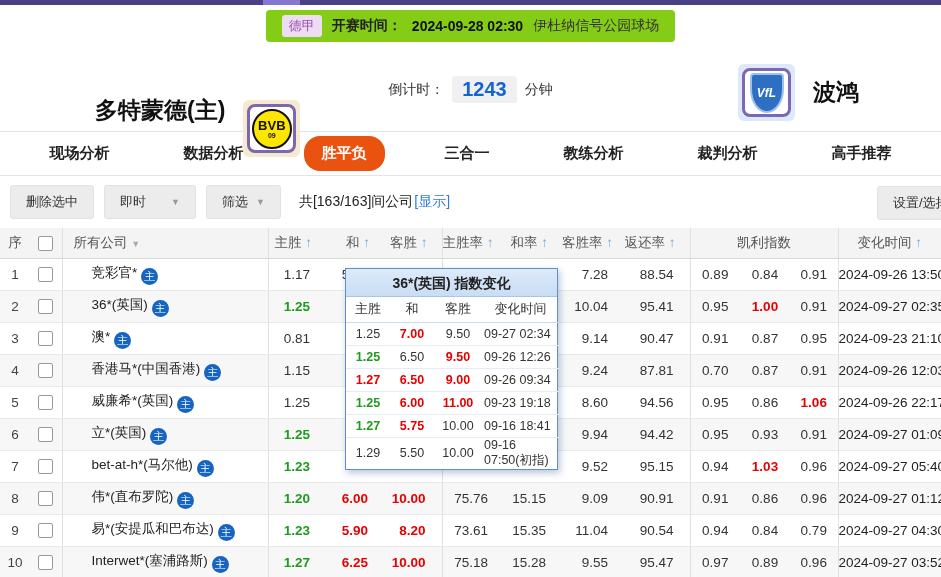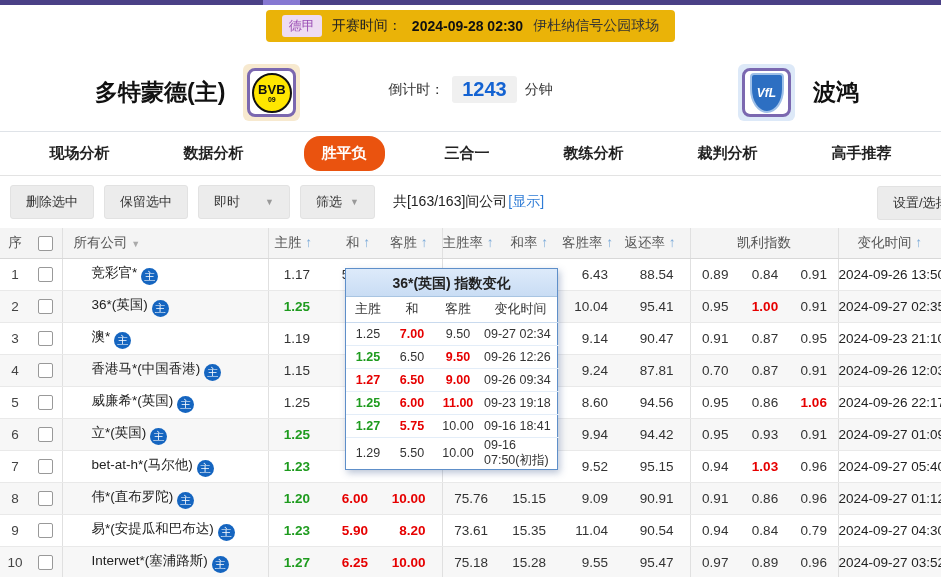--- a/index.html
+++ b/index.html
@@ -5,33 +5,33 @@
   * { margin:0; padding:0; box-sizing:border-box; }
   html,body { width:941px; height:577px; overflow:hidden; background:#fff;
     font-family:"Liberation Sans","DejaVu Sans",sans-serif; color:#333; }
 
   
   .topbar { position:relative; height:5px; background:#4a4086; }
   .topbar .seg { position:absolute; left:263px; top:0; width:37px; height:5px; background:#8678d2; }
 
   
   .infobar { height:41px; display:flex; justify-content:center; align-items:center; }
-  .info-pill { background:#eab308; border-radius:4px; padding:5px 16px; display:flex; align-items:center; gap:10px; font-size:14px; }
+  .info-pill { background:#84cc16; border-radius:4px; padding:5px 16px; display:flex; align-items:center; gap:10px; font-size:14px; }
   .league-badge { background:#eedcf2; color:#9b4fb5; padding:2px 7px; border-radius:3px; font-size:13px; }
-  .kick-label { font-weight:normal; color:#222; }
+  .kick-label { font-weight:bold; color:#222; }
   .kick-time { font-weight:bold; color:#111; }
   .venue { color:#333; }
 
   
   .match-header { height:86px; border-bottom:1px solid #dfe3e8; position:relative; }
   .team { position:absolute; top:18px; display:flex; align-items:center; gap:18px; }
   .team-home { left:95px; } .team-away { left:738px; }
   .team-name { font-size:23px; font-weight:bold; color:#111; }
   .logo-box { width:57px; height:57px; border-radius:6px; display:flex; align-items:center; justify-content:center; }
-  .logo-home-outer { background:#f7e9cf; }
+  .logo-home-outer { background:#f7e9cf;margin-top:36px; }
   .logo-inner { width:49px; height:49px; border:3px solid #7b68b0; border-radius:8px; background:#fff; display:flex; align-items:center; justify-content:center; }
   .bvb-circle { width:40px; height:40px; border-radius:50%; background:#ffe600; border:2px solid #111; display:flex; flex-direction:column; align-items:center; justify-content:center; line-height:1; }
   .bvb-txt { font-size:13px; font-weight:bold; color:#111; }
   .bvb-sub { font-size:7px; font-weight:bold; color:#111; }
   .logo-away-outer { background:#dde9f8; }
   .vfl-shield { width:34px; height:40px; background:#2d6fc2; border:2px solid #9fc0e8; border-radius:4px 4px 50% 50%/4px 4px 60% 60%; display:flex; align-items:center; justify-content:center; }
   .vfl-txt { color:#fff; font-size:12px; font-weight:bold; font-style:italic; }
   .countdown { position:absolute; left:0; right:0; top:30px; display:flex; justify-content:center; align-items:center; gap:8px; font-size:14px; color:#333; }
   .cd-value { background:#f0f0f0; color:#1463d2; font-size:20px; font-weight:bold; padding:2px 10px; border-radius:3px; }
 
@@ -135,21 +135,20 @@
     <div class="tab">数据分析</div>
     <div class="tab active">胜平负</div>
     <div class="tab">三合一</div>
     <div class="tab">教练分析</div>
     <div class="tab">裁判分析</div>
     <div class="tab">高手推荐</div>
   </div>
 
 <div class="toolbar">
   <button class="tbtn">删除选中</button>
-  <button class="tbtn">保留选中</button>
   <button class="tbtn tbtn-instant">
     <span>即时</span>
     <span class="caret">▼</span>
   </button>
   <button class="tbtn">
     <span>筛选</span>
     <span class="caret">▼</span>
   </button>
   <span class="company-count">共[163/163]间公司</span>
   <span class="show-link">[显示]</span>
@@ -193,21 +192,21 @@
     <tbody>
         <tr>
           <td class="c-seq">1</td>
           <td class="c-chk"><span class="chk"></span></td>
           <td class="c-comp bl"><span>竞彩官*</span><span class="zhu">主</span></td>
           <td class="num bl">1.17</td>
           <td class="num">5.90</td>
           <td class="num">9.50</td>
           <td class="num bl">75.67</td>
           <td class="num">15.01</td>
-          <td class="num">6.43</td>
+          <td class="num">7.28</td>
           <td class="num">88.54</td>
           <td class="kcell bl">0.89</td>
           <td class="kcell">0.84</td>
           <td class="kcell">0.91</td>
           <td class="tcell bl">2024-09-26 13:50</td>
         </tr>
         <tr>
           <td class="c-seq">2</td>
           <td class="c-chk"><span class="chk"></span></td>
           <td class="c-comp bl"><span>36*(英国)</span><span class="zhu">主</span></td>
@@ -220,21 +219,21 @@
           <td class="num">95.41</td>
           <td class="kcell bl">0.95</td>
           <td class="kcell r">1.00</td>
           <td class="kcell">0.91</td>
           <td class="tcell bl">2024-09-27 02:35</td>
         </tr>
         <tr>
           <td class="c-seq">3</td>
           <td class="c-chk"><span class="chk"></span></td>
           <td class="c-comp bl"><span>澳*</span><span class="zhu">主</span></td>
-          <td class="num bl">1.19</td>
+          <td class="num bl">0.81</td>
           <td class="num"></td>
           <td class="num"></td>
           <td class="num bl"></td>
           <td class="num"></td>
           <td class="num">9.14</td>
           <td class="num">90.47</td>
           <td class="kcell bl">0.91</td>
           <td class="kcell">0.87</td>
           <td class="kcell">0.95</td>
           <td class="tcell bl">2024-09-23 21:10</td>

